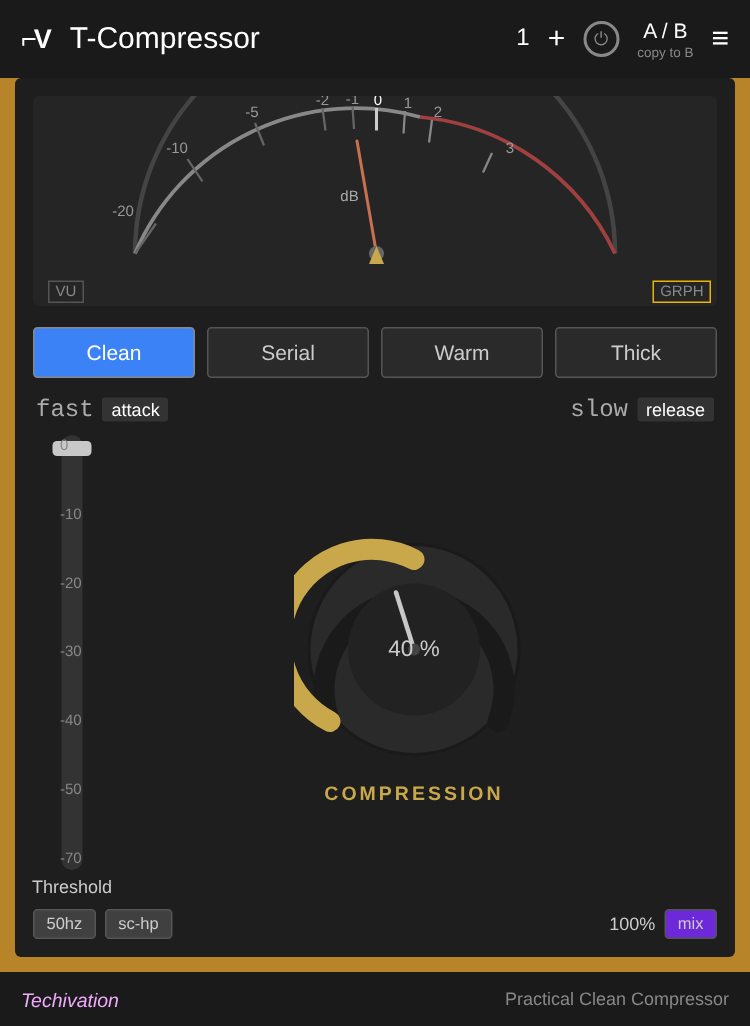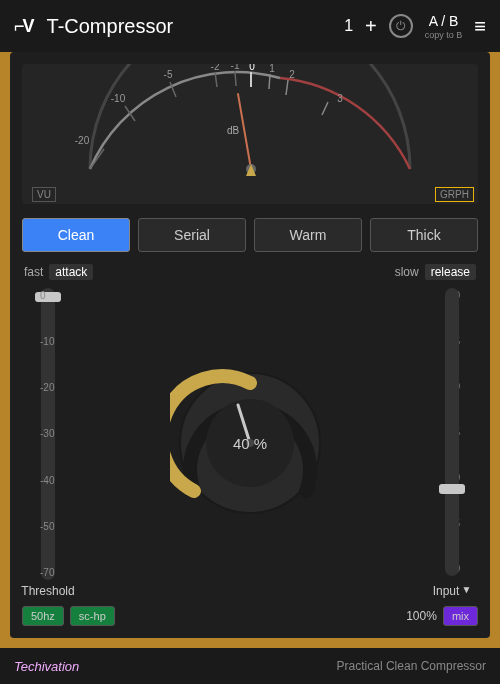--- a/index.html
+++ b/index.html
@@ -147,21 +147,22 @@
     
     .ar-row {
       display: flex;
       justify-content: space-between;
       align-items: center;
       margin-bottom: 8px;
       padding: 0 2px;
     }
     .ar-label {
       color: #aaa;
-      font-size: 12px;
+      font-size: 16px;
+      font-family: Liberation Mono, monospace;
     }
     .ar-value {
       color: #fff;
       font-size: 12px;
       background: #333;
       padding: 1px 6px;
       border-radius: 2px;
     }
 
     
@@ -240,21 +241,21 @@
       display: flex;
       justify-content: space-between;
       align-items: center;
       margin-top: 8px;
     }
     .bottom-tags {
       display: flex;
       gap: 6px;
     }
     .tag-btn {
-      background: #15803d;
+      background: #404040;
       border: 1px solid #555;
       color: #ccc;
       font-size: 11px;
       padding: 3px 8px;
       border-radius: 3px;
       cursor: pointer;
     }
     .mix-row {
       display: flex;
       align-items: center;
@@ -419,45 +420,23 @@
 
           <path d="M 24 128 A 60 60 0 0 1 80 20" fill="none" stroke="#c8a84a" stroke-width="14" stroke-linecap="round"></path>
 
           <circle cx="80" cy="80" r="44" fill="#222"></circle>
 
           <line x1="80" y1="80" x2="68" y2="42" stroke="#c8c8c8" stroke-width="3" stroke-linecap="round"></line>
           <circle cx="80" cy="80" r="4" fill="#444"></circle>
         </svg>
         <span class="knob-value-text">40 %</span>
       </div>
-    </div>
-
-    <div class="input-col" style="position:relative;">
-      <div style="position:relative;flex:1;width:100%;display:flex;justify-content:center;">
-
-        <div style="position:absolute;right:18px;top:0;bottom:0;display:flex;flex-direction:column;justify-content:space-between;padding:2px 0;">
-          <span class="scale-mark" style="text-align:right;">20</span>
-          <span class="scale-mark" style="text-align:right;">15</span>
-          <span class="scale-mark" style="text-align:right;">10</span>
-          <span class="scale-mark" style="text-align:right;">5</span>
-          <span class="scale-mark" style="text-align:right;">0</span>
-          <span class="scale-mark" style="text-align:right;">-5</span>
-          <span class="scale-mark" style="text-align:right;">-10</span>
-        </div>
-
-        <div style="width:14px;background:#333;border-radius:7px;position:relative;height:100%;">
-
-          <div class="slider-thumb-v" style="top:68%;background:#c8c8c8;"></div>
-        </div>
-      </div>
-      <div style="display:flex;align-items:center;gap:2px;margin-top:4px;">
-        <span class="slider-label">Input</span>
-        <span style="color:#ccc;font-size:10px;">▼</span>
-      </div>
-    </div>
+      <span class="knob-label">COMPRESSION</span>
+    </div>
+
 
   </div>
 
   <div class="bottom-row">
     <div class="bottom-tags">
       <button class="tag-btn">50hz</button>
       <button class="tag-btn">sc-hp</button>
     </div>
     <div class="mix-row">
       <span class="mix-val">100%</span>

